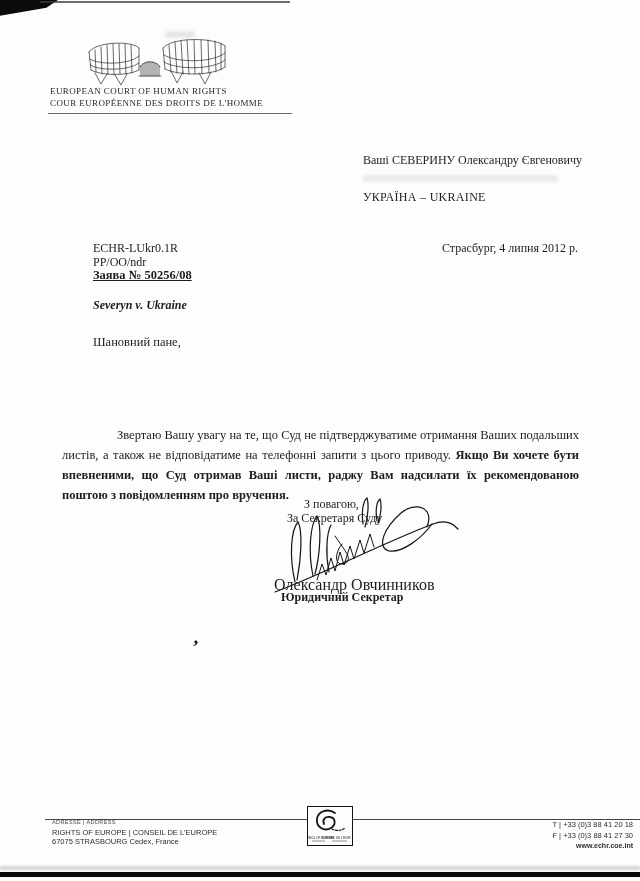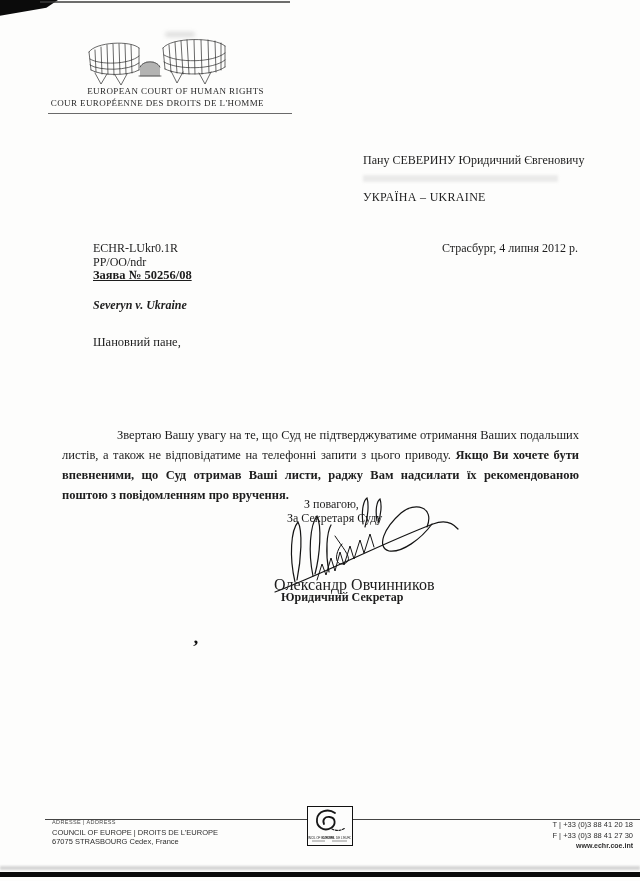--- a/index.html
+++ b/index.html
@@ -10,21 +10,21 @@
   }
   .abs{position:absolute;}
   
   .corner-mark{left:0;top:0;width:58px;height:17px;background:#0b0b0b;
     clip-path:polygon(0 0,100% 0,80% 45%,0 92%);}
   .top-edge-line{left:40px;top:1px;width:250px;height:2px;background:#3c3c3c;opacity:.75;}
   .smudge{background:#b5b5b5;filter:blur(2px);opacity:.45;border-radius:3px;}
   .bottom-bar{left:0;top:872px;width:640px;height:5px;background:#0a0a0a;}
   .bottom-haze{left:0;top:866px;width:640px;height:4px;background:#9a9a9a;opacity:.4;filter:blur(1px);}
   
-  .letterhead-text{left:50px;top:85px;width:214px;text-align:right;
+  .letterhead-text{left:50px;top:85px;width:214px;text-align:left;
     font-size:9px;line-height:12px;letter-spacing:.4px;color:#2a2a2a;white-space:nowrap;}
   .letterhead-rule{left:48px;top:113px;width:244px;height:1px;background:#6a6a6a;}
   
   .recipient-name{left:363px;top:153px;font-size:12px;}
   .redaction{left:363px;top:175px;width:195px;height:7px;background:#c4c4c4;opacity:.32;filter:blur(1.5px);}
   .recipient-country{left:363px;top:190px;font-size:12px;letter-spacing:.3px;}
   
   .ref-code{left:93px;top:241px;font-size:12px;}
   .ref-date{left:330px;top:241px;width:248px;text-align:right;font-size:12px;}
   .ref-initials{left:93px;top:255px;font-size:12px;}
@@ -88,21 +88,21 @@
       <path d="M82,9 L84,36 M88,6 L90,37 M94,5 L96,38 M100,4 L102,38 M107,4 L108,38 M114,4 L115,38 M121,4 L122,37 M128,5 L129,36 M134,7 L134,34"></path>
       <path d="M84,35 L90,47 L96,36 M112,37 L118,48 L124,36"></path>
     </svg>
   </div>
   <div class="abs letterhead-text">
     <div>EUROPEAN COURT OF HUMAN RIGHTS</div>
     <div>COUR EUROPÉENNE DES DROITS DE L'HOMME</div>
   </div>
   <div class="abs letterhead-rule"></div>
 
-  <div class="abs recipient-name">Пану СЕВЕРИНУ Юридичний Євгеновичу</div>
+  <div class="abs recipient-name">Ваші СЕВЕРИНУ Олександру Євгеновичу</div>
   <div class="abs redaction"></div>
   <div class="abs recipient-country">УКРАЇНА – UKRAINE</div>
 
   <div class="abs ref-code">ECHR-LUkr0.1R</div>
   <div class="abs ref-date">Страсбург, 4 липня 2012 р.</div>
   <div class="abs ref-initials">PP/OO/ndr</div>
   <div class="abs case-app">Заява № 50256/08</div>
   <div class="abs case-name">Severyn v. Ukraine</div>
 
   <div class="abs salutation">Шановний пане,</div>
@@ -133,21 +133,21 @@
 
   <div class="abs signer-name">Олександр Овчинников</div>
   <div class="abs signer-title">Юридичний Секретар</div>
 
   <div class="abs ink-mark">’</div>
 
   <div class="abs footer-rule"></div>
 
   <div class="abs footer footer-left">
     <div class="addr-label">ADRESSE | ADDRESS</div>
-    <div class="addr-line">COUNCIL OF EUROPE | DROITS DE L'EUROPE</div>
+    <div class="addr-line">RIGHTS OF EUROPE | CONSEIL DE L'EUROPE</div>
     <div class="addr-line">67075 STRASBOURG Cedex, France</div>
   </div>
 
   <div class="abs coe-box">
     <svg width="43" height="37" viewBox="0 0 43 37" fill="none">
 
       <path d="M27,6 C20,1 10,4 9,12 C8,20 16,25 23,21 C28,18 28,11 22,10 C17,9 14,13 16,17" stroke="#161616" stroke-width="1.8" stroke-linecap="round"></path>
       <path d="M24,22 C28,24 33,24 37,21" stroke="#161616" stroke-width="1.2" stroke-linecap="round" stroke-dasharray="2 1.6"></path>
       <g>
         <text x="10" y="32" font-size="3" font-family="Liberation Sans, sans-serif" fill="#222" text-anchor="middle">COUNCIL OF EUROPE</text>

